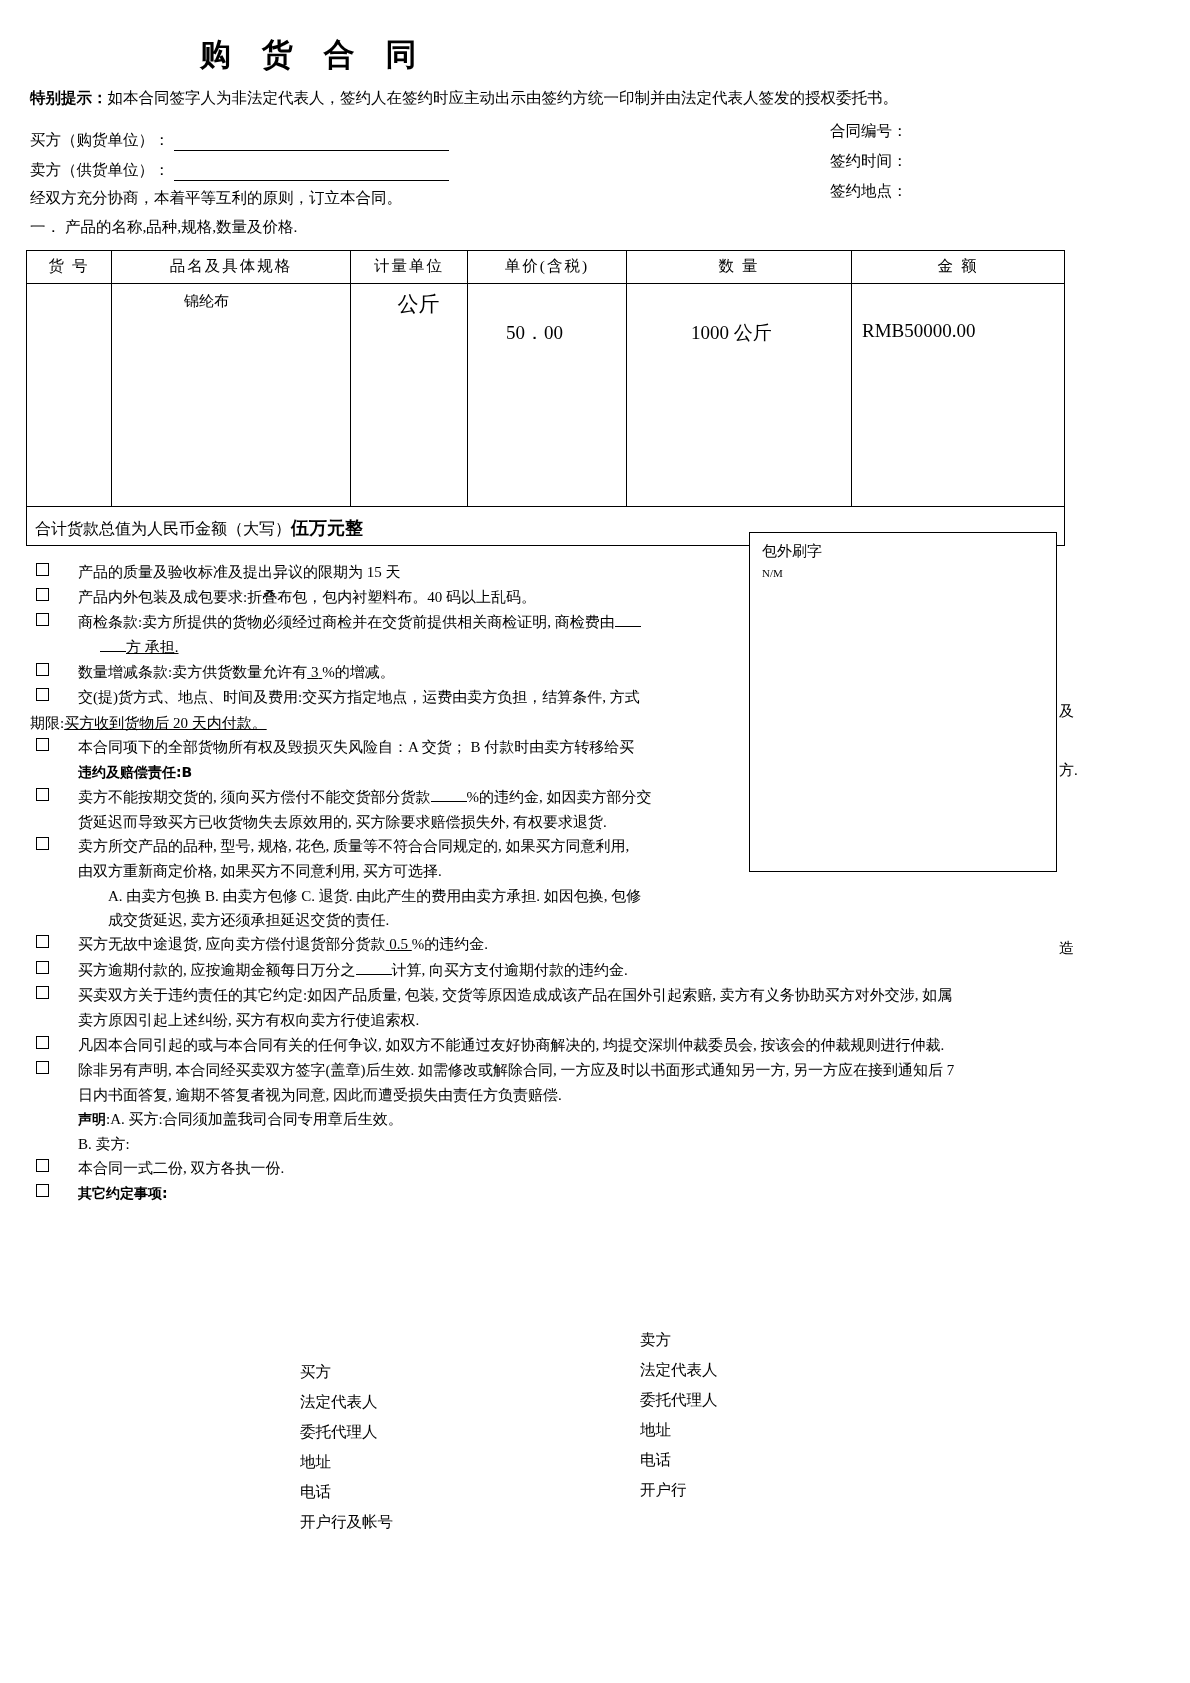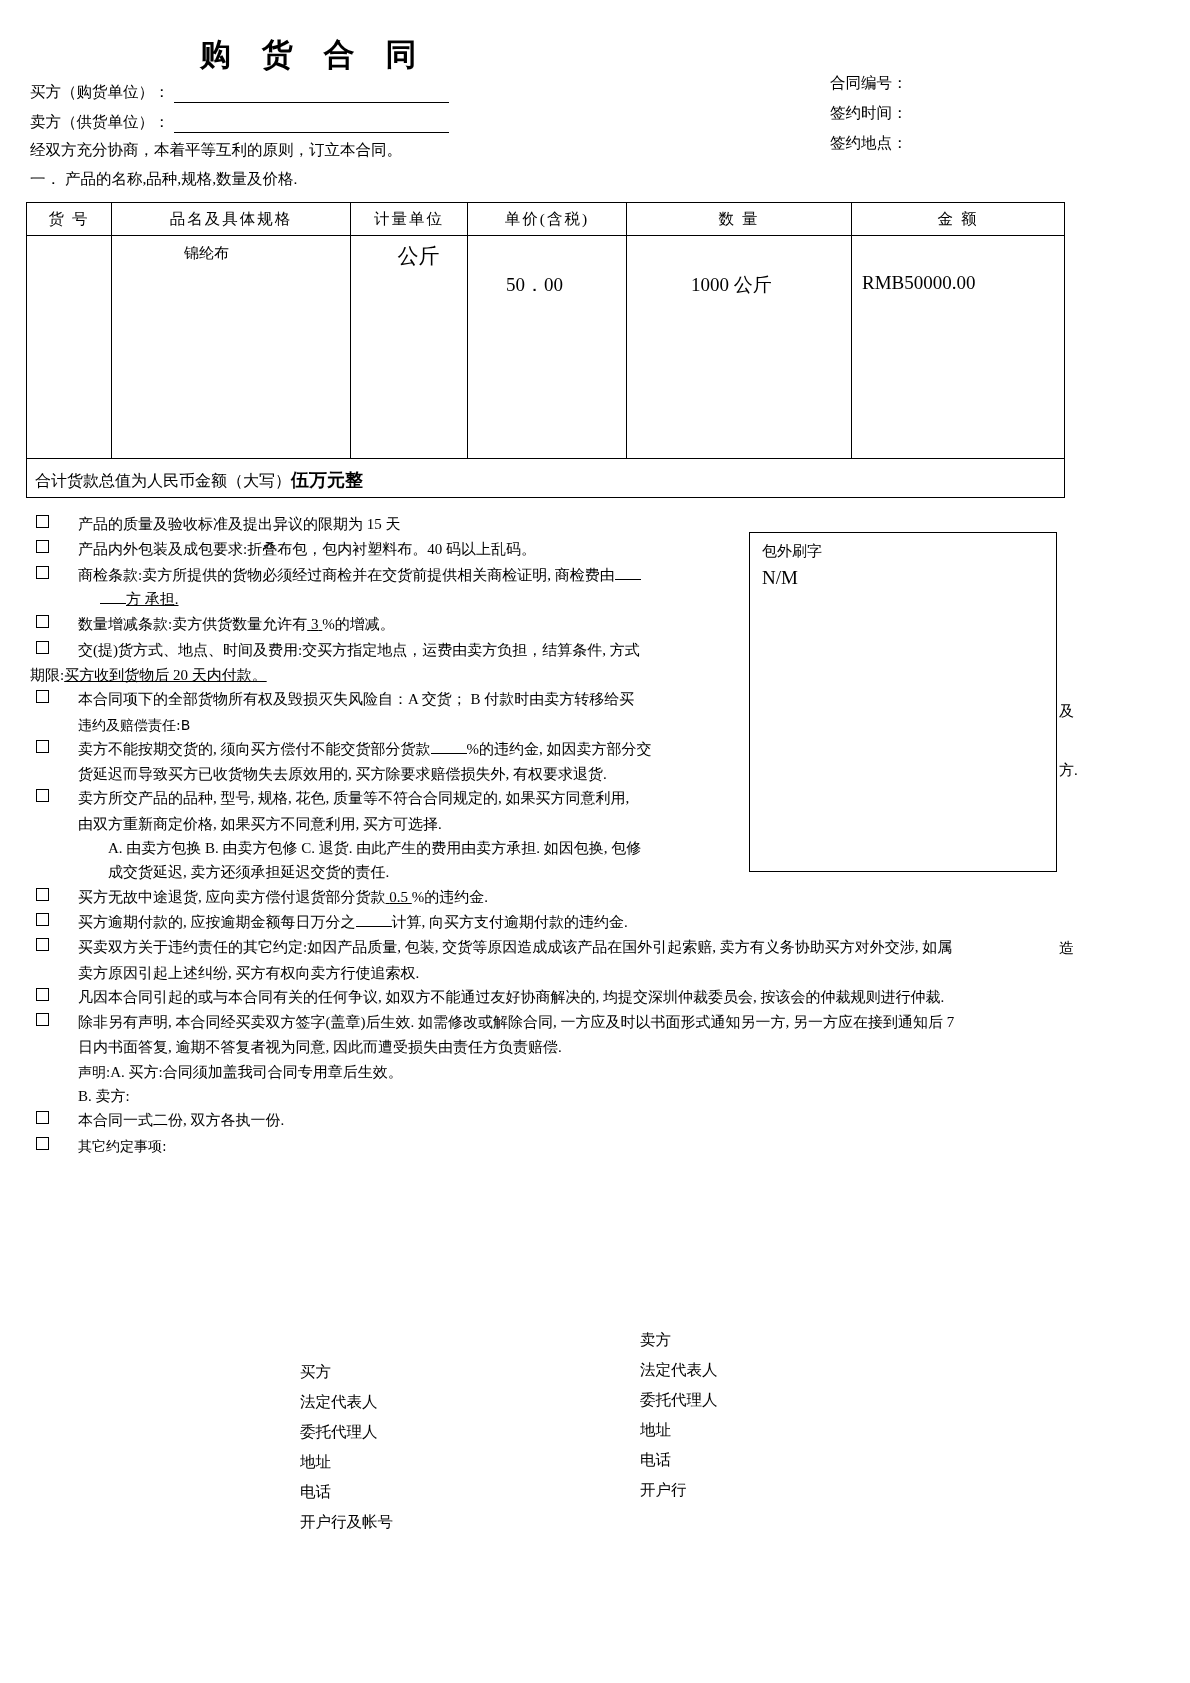--- a/index.html
+++ b/index.html
@@ -39,20 +39,21 @@
   .notice {
     margin-top: 14px;
     padding-left: 30px;
     font-size: 15.5px;
     line-height: 1.4;
   }
   .notice b { font-weight: bold; }
 
   
   .party-block {
+    margin-top: 12px;
     padding-left: 30px;
     position: relative;
   }
   .party-row {
     display: flex;
     align-items: flex-end;
     height: 30px;
     font-size: 15.5px;
   }
   .party-label { white-space: nowrap; }
@@ -147,21 +148,21 @@
     height: 13px;
     border: 1.4px solid #000;
     box-sizing: border-box;
   }
   .plain {
     padding-left: 48px;
     position: relative;
   }
   .nopad { padding-left: 0; }
   .indent-sub { padding-left: 78px; }
-  .bold { font-weight: normal; font-family: "DejaVu Sans", sans-serif; font-size: 14px;}
+  .bold { font-weight: bold; font-family: "DejaVu Sans", sans-serif; font-size: 14px;}
   u.fill { text-decoration: underline; }
   .blank-s { display: inline-block; width: 26px; border-bottom: 1.3px solid #000; }
   .blank-m { display: inline-block; width: 36px; border-bottom: 1.3px solid #000; }
 
   
   .overflow-frag {
     position: absolute;
     font-size: 15px;
   }
 
@@ -176,21 +177,21 @@
     box-sizing: border-box;
     padding: 9px 0 0 12px;
     font-size: 15px;
     background: #fff;
   }
   .printbox .pb-title {
     font-family: "DejaVu Sans", sans-serif;
     font-size: 15px;
     margin-bottom: 6px;
   }
-  .printbox .pb-val { font-size: 19px; }
+  .printbox .pb-val { font-size: 11px; }
 
   
   .signatures {
     position: absolute;
     left: 300px;
     top: 1332px;
     width: 600px;
     font-size: 15.5px;
     line-height: 1.0;
   }
@@ -202,20 +203,23 @@
   .sig-col { width: 340px; margin-top: 32px; }
   .sig-col2 { width: 260px; }
 </style>
 </head>
 <body>
 
 <div class="page">
 
   <div class="title">购 货 合 同</div>
 
+  <div class="notice">
+    <b>特别提示：</b><span>如本合同签字人为非法定代表人，签约人在签约时应主动出示由签约方统一印制并由法定代表人签发的授权委托书。</span>
+  </div>
 
   <div class="party-block">
     <div class="party-row">
       <span class="party-label">买方（购货单位）：</span>
       <span class="party-rule"></span>
       <span class="party-right" style="top:0;">合同编号：</span>
     </div>
     <div class="party-row">
       <span class="party-label">卖方（供货单位）：</span>
       <span class="party-rule"></span>

